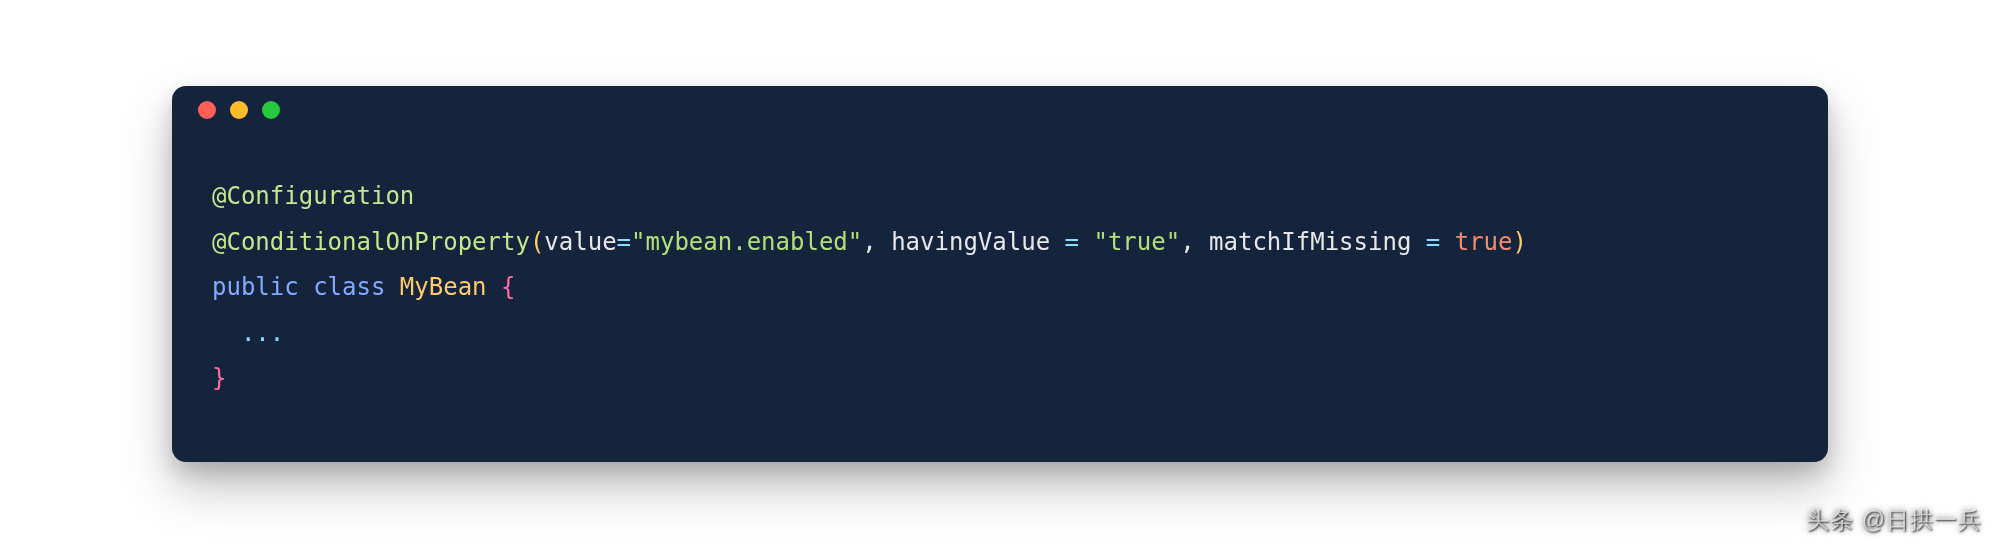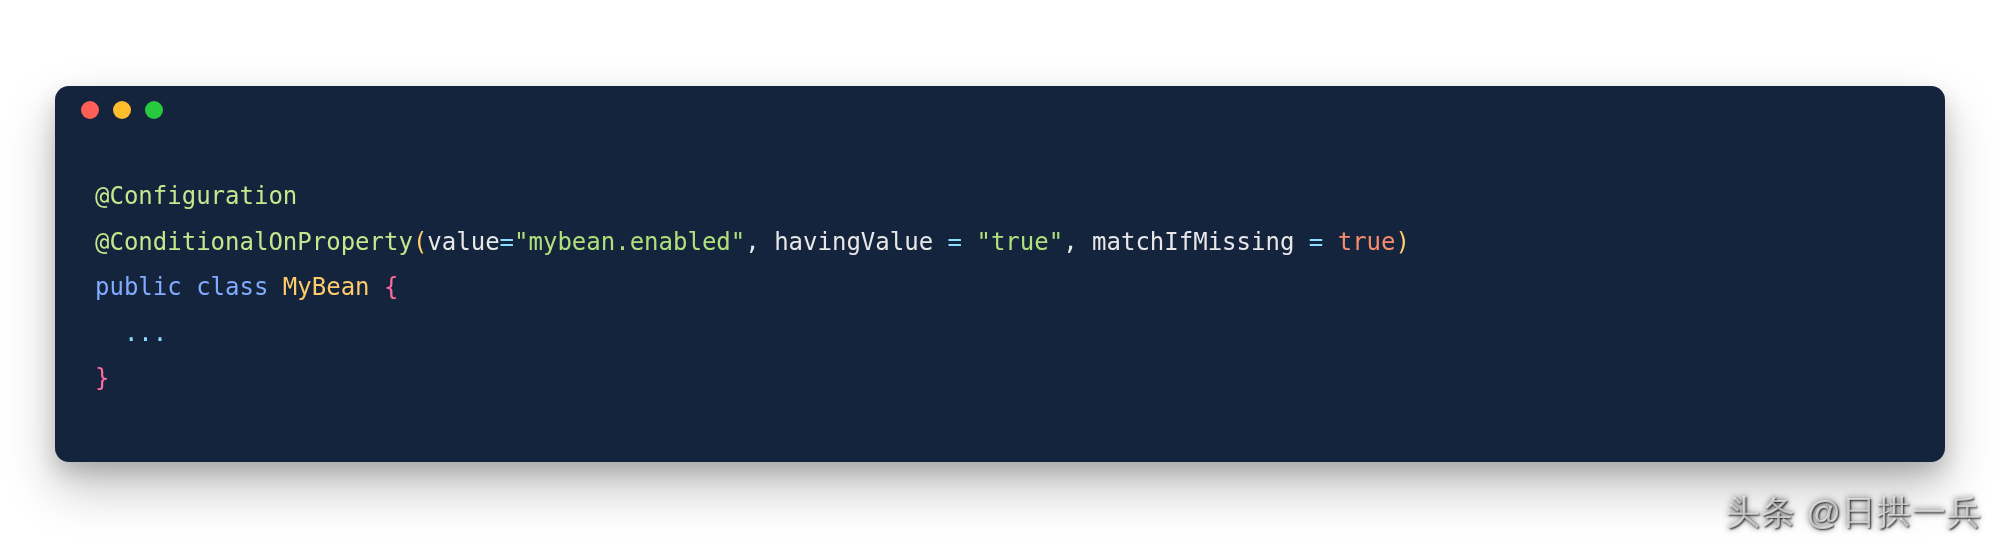--- a/index.html
+++ b/index.html
@@ -11,21 +11,21 @@
       width: 2000px;
       height: 548px;
       background: #ffffff;
       font-family: 'Menlo', 'Monaco', 'Consolas', monospace;
       position: relative;
       display: flex;
       align-items: center;
       justify-content: center;
     }
     .code-window {
-      width: 1890px;
+      width: 1656px;
       background: #15243d;
       border-radius: 14px;
       box-shadow: 0 25px 50px rgba(0,0,0,0.25), 0 10px 20px rgba(0,0,0,0.15);
       overflow: hidden;
     }
     .titlebar {
       height: 48px;
       display: flex;
       align-items: center;
       padding-left: 26px;
@@ -54,21 +54,21 @@
     .keyword { color: #82aaff; }
     .classname { color: #ffcb6b; }
     .brace { color: #ff6b9d; }
     .boolval { color: #f78c6c; }
     .dots { color: #89ddff; }
     .watermark {
       position: absolute;
       right: 18px;
       bottom: 12px;
       font-family: 'Microsoft YaHei', 'PingFang SC', sans-serif;
-      font-size: 34px;
+      font-size: 23px;
       color: rgba(255,255,255,0.65);
       text-shadow: 0 0 6px rgba(0,0,0,0.7), 1px 1px 2px rgba(0,0,0,0.8);
       font-weight: 500;
       letter-spacing: 1px;
       margin-left: 28px;
     }
   </style>
 </head>
 <body>
 

